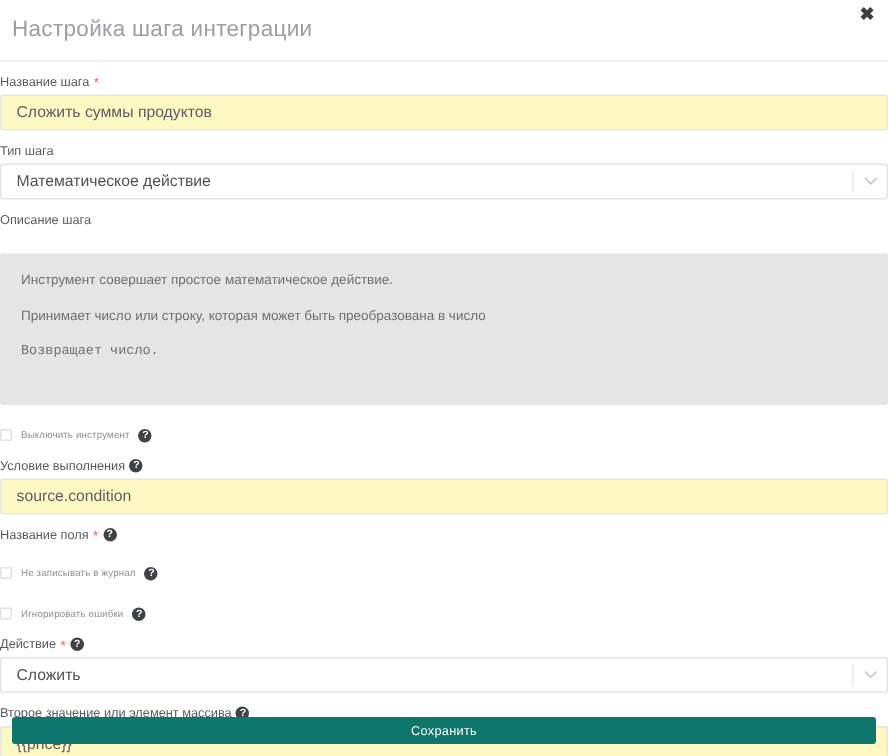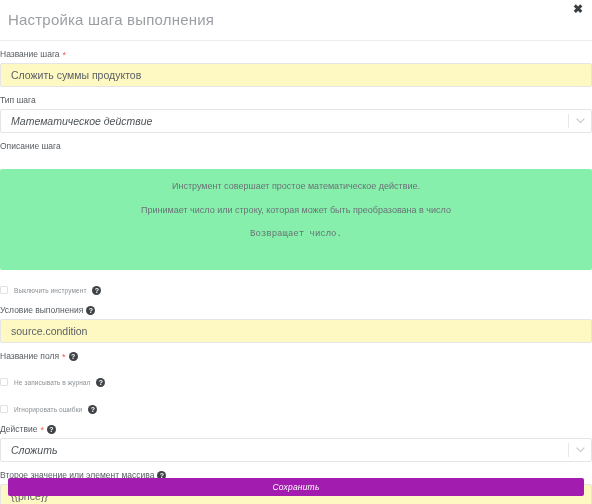--- a/index.html
+++ b/index.html
@@ -123,21 +123,20 @@
   .select-box {
     position: absolute;
     inset: 0;
     border: 1px solid #e3e5e6;
     border-radius: 2px;
     background: #ffffff;
     box-sizing: border-box;
     display: flex;
     align-items: center;
     cursor: pointer;
-    font-style: italic;
   }
   .select-value {
     padding-left: 10px;
     font-size: 10.5px;
     color: #4d5256;
     white-space: nowrap;
     overflow: hidden;
     flex: 1 1 auto;
   }
   .select-sep {
@@ -156,26 +155,25 @@
   .select-arrow svg { display: block; }
 
   
   .desc-label {
     font-size: 8.5px;
     color: #565b60;
     line-height: 11px;
     margin-bottom: 17px;
   }
   .desc-panel {
-    background: #86efac;
+    background: #e5e5e5;
     border-radius: 2px;
     padding: 11px 14px 14px 14px;
     box-sizing: border-box;
     min-height: 74px;
-    text-align: center;
   }
   .desc-line {
     font-size: 9px;
     color: #6c7176;
     line-height: 12px;
     margin-bottom: 12px;
   }
   .desc-line:last-child { margin-bottom: 16px; font-family: Liberation Mono, monospace; }
 
   
@@ -203,38 +201,37 @@
     white-space: nowrap;
   }
 
   
   .save-btn {
     position: absolute;
     left: 8px;
     right: 8px;
     bottom: 8px;
     height: 18px;
-    background: #a21caf;
+    background: #0f766e;
     border: none;
     border-radius: 2px;
     color: #ffffff;
     font-size: 8.5px;
     font-family: "Liberation Sans", sans-serif;
     cursor: pointer;
     letter-spacing: 0.2px;
-    font-style: italic;
   }
 </style>
 </head>
 <body>
 
 <div class="modal">
 
   <div class="modal-header">
-    <div class="modal-title">Настройка шага выполнения</div>
+    <div class="modal-title">Настройка шага интеграции</div>
     <div class="close-btn">✖</div>
   </div>
 
   <div class="modal-body">
 
     <div class="field">
       <div class="field-label">
         <span>Название шага</span>
         <span class="req-star">*</span>
       </div>

